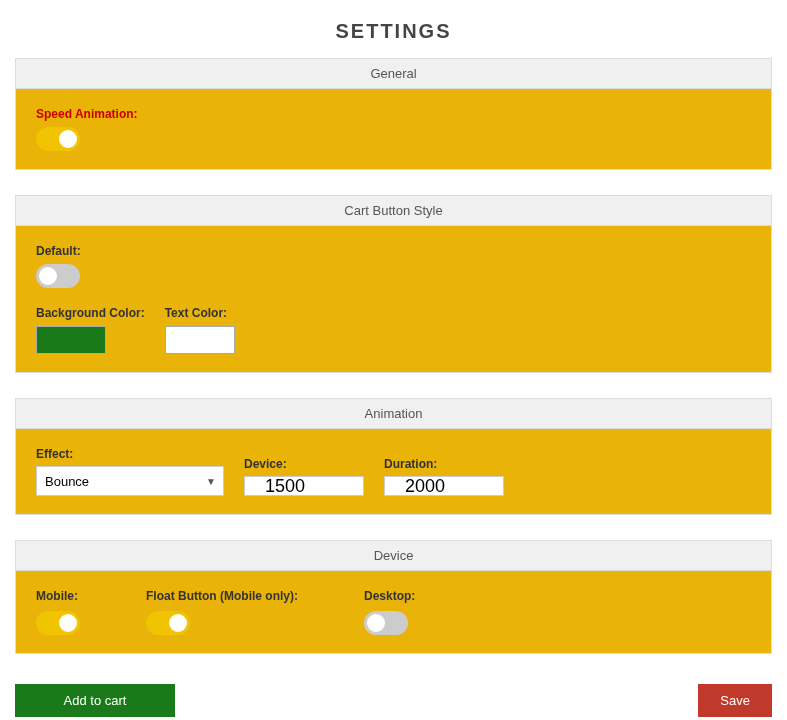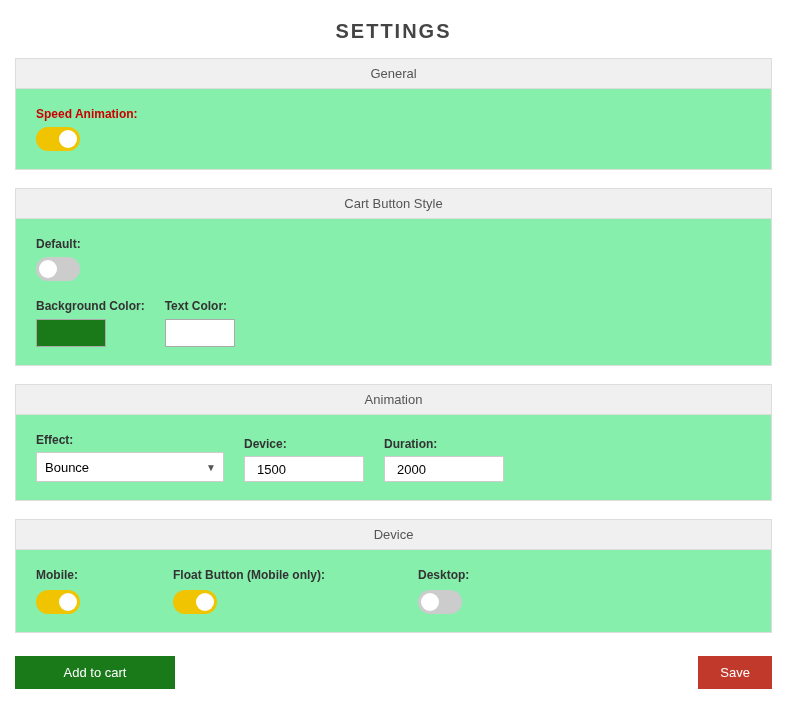--- a/index.html
+++ b/index.html
@@ -17,22 +17,22 @@
     .page-title {
       text-align: center;
       font-size: 20px;
       font-weight: bold;
       color: #444;
       letter-spacing: 2px;
       padding: 10px 0 15px;
     }
     .section {
       border: 1px solid #ddd;
-      margin-bottom: 18px;
-      background: #86efac;
+      margin-bottom: 25px;
+      background: #eab308;
     }
     .section-header {
       background: #f0f0f0;
       border-bottom: 1px solid #ddd;
       padding: 7px 15px;
       font-size: 13px;
       color: #555;
       text-align: center;
     }
     .section-body {
@@ -154,31 +154,31 @@
       position: absolute;
       right: 8px;
       top: 50%;
       transform: translateY(-50%);
       pointer-events: none;
       font-size: 10px;
       color: #555;
     }
     .number-input {
       width: 120px;
-      height: 26px;
-      padding: 4px 12px;
+      height: 20px;
+      padding: 4px 20px;
       border: 1px solid #ccc;
-      font-size: 13px;
+      font-size: 18px;
     }
 
     
     .device-row {
       display: flex;
       align-items: center;
-      gap: 93px;
+      gap: 66px;
     }
     .device-field {
       display: flex;
       flex-direction: column;
       gap: 8px;
     }
     .device-field label {
       font-weight: bold;
       font-size: 12px;
       color: #333;

